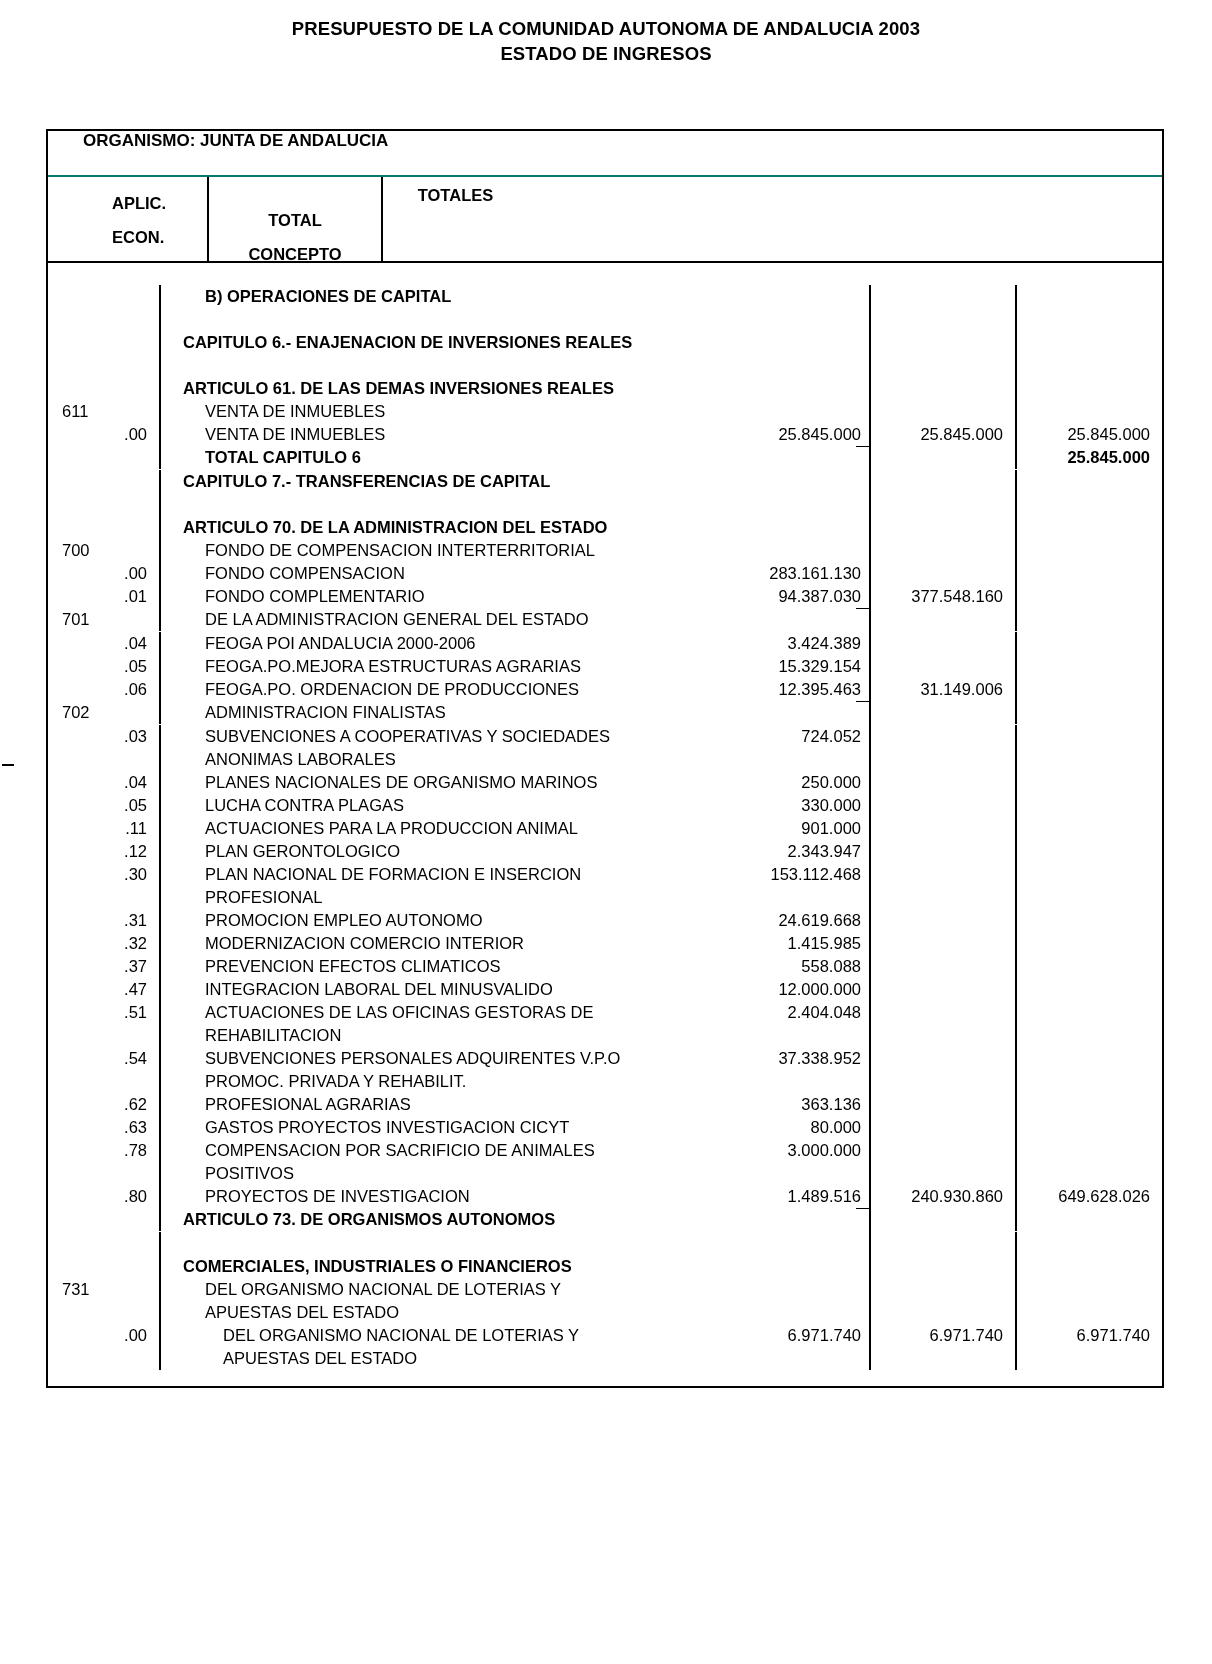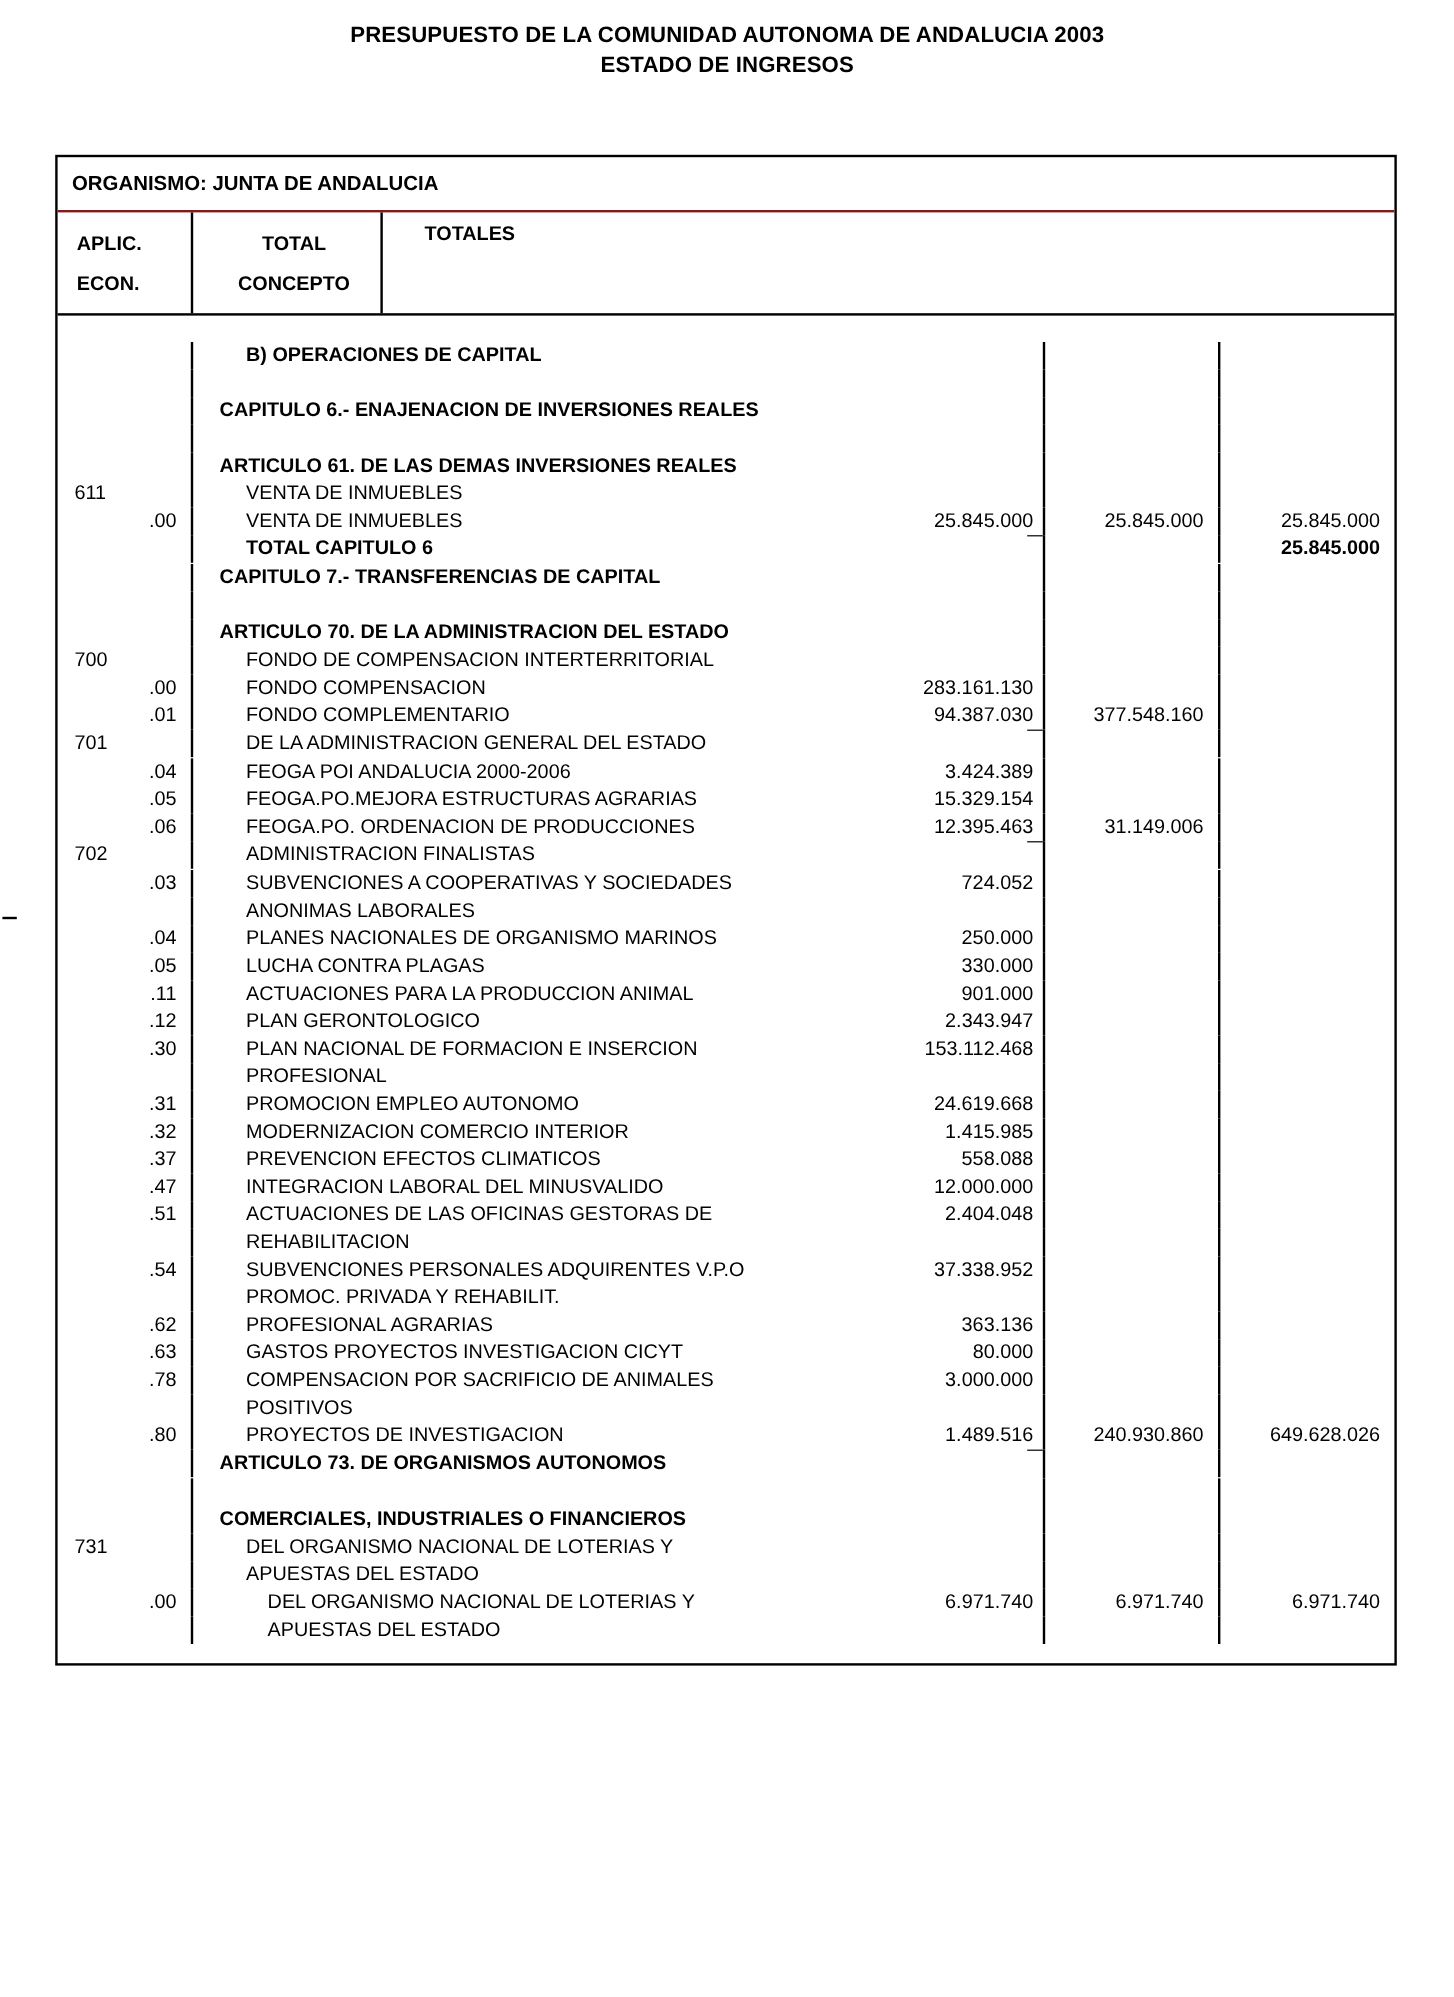--- a/index.html
+++ b/index.html
@@ -34,58 +34,58 @@
 
   .table-wrap {
     position: absolute;
     left: 46px;
     top: 113px;
     width: 1118px;
     border: 2px solid #000;
     box-sizing: border-box;
   }
   .org-row {
-    border-bottom: 2px solid #7f1d1d;
+    border-bottom: 2px solid #0f766e;
     height: 44px;
     display: flex;
-    align-items: center;
-    padding-left: 12px;
+    align-items: flex-start;
+    padding-left: 35px;
     font-weight: bold;
     font-size: 17px;
   }
   .head-row {
     display: flex;
     border-bottom: 2px solid #000;
     height: 84px;
     font-weight: bold;
     font-size: 16.5px;
   }
   .col-aplic {
     width: 113px;
     box-sizing: border-box;
     border-right: 2px solid #000;
     padding: 9px 0 0 16px;
     line-height: 34px;
+    margin-left: 48px;
   }
   .col-expl {
     flex: 1;
     box-sizing: border-box;
     border-right: 2px solid #000;
     text-align: center;
     padding-top: 9px;
     position: relative;
   }
   .col-total {
-    width: 146px;
+    width: 174px;
     box-sizing: border-box;
     border-right: 2px solid #000;
     text-align: center;
-    padding-top: 9px;
+    padding-top: 26px;
     line-height: 34px;
-    margin-left: 12px;
   }
   .col-totales {
     width: 145px;
     box-sizing: border-box;
     text-align: center;
     padding-top: 9px;
   }
   .speck {
     position: absolute;
     left: 54%;

